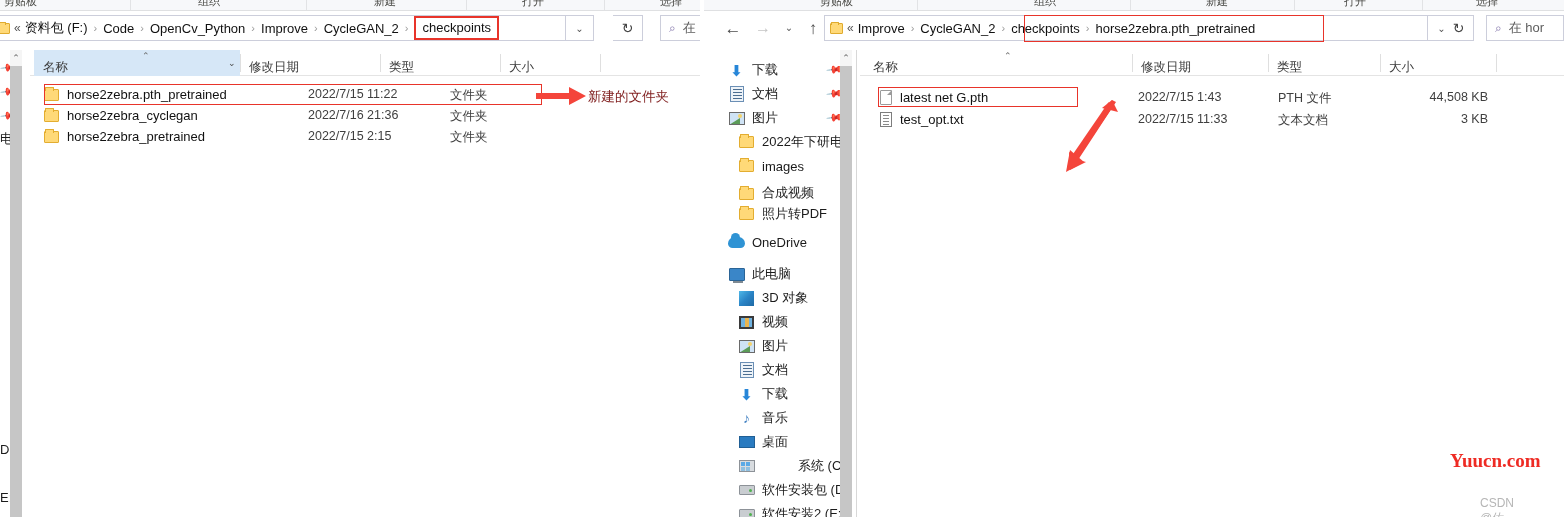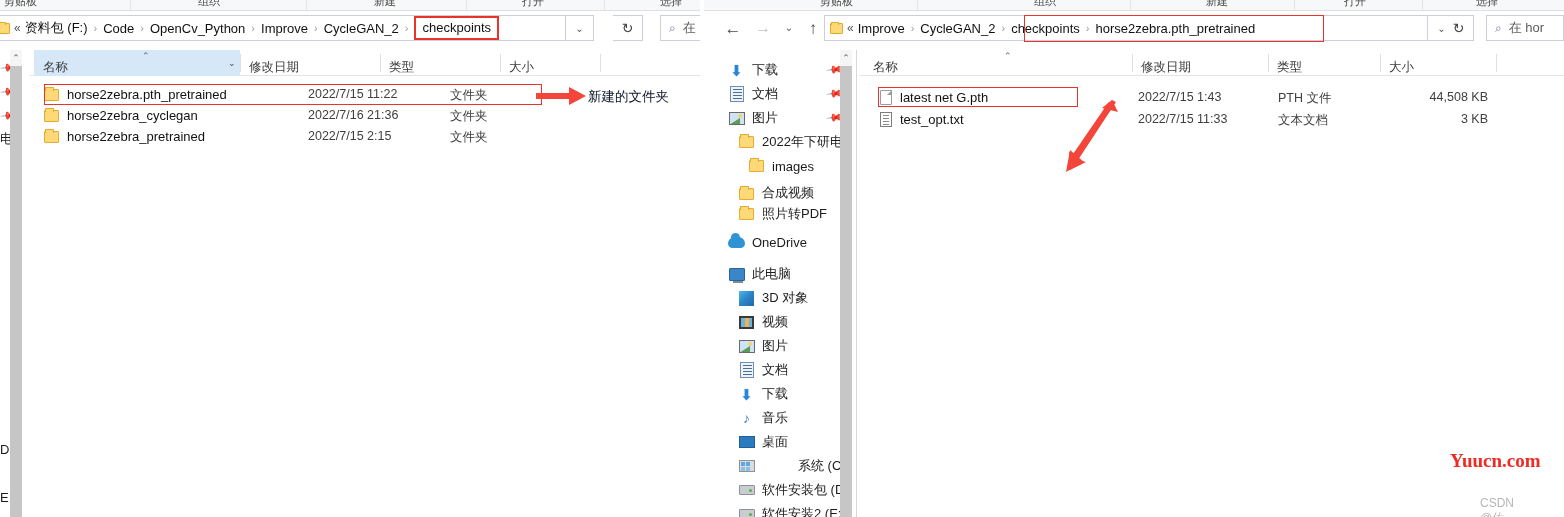--- a/index.html
+++ b/index.html
@@ -195,21 +195,21 @@
     position: absolute; width: 12px; height: 16px; background: #f5f5f5;
     display: flex; align-items: center; justify-content: center;
     font-size: 9px; color: #606060;
   }
 
   .winsep { position: absolute; background: #ffffff; }
   .edgeline { position: absolute; background: #d8d8d8; }
 
   
   .anno-text {
-    position: absolute; color: #0f172a; font-size: 13.5px;
+    position: absolute; color: #7f1d1d; font-size: 13.5px;
     white-space: nowrap; font-family: "DejaVu Sans", sans-serif;
   }
   .hlbox {
     position: absolute; border: 1px solid #e8342a; background: transparent;
   }
   .hlbox.thick { border-width: 1.5px; }
   .wm-yuucn {
     position: absolute; color: #ee2b24; font-size: 19px;
     font-family: "Liberation Serif", serif; font-weight: bold;
   }
@@ -396,21 +396,21 @@
         </span>
       <span class="nlabel">图片</span>
       <span class="pin" style="left:100px; top:6px;">📌</span>
     </div>
     <div class="nitem" style="left:34px; top:80px;">
       <span class="nicon">
           <span class="ico-fold"></span>
         </span>
       <span class="nlabel">2022年下研电</span>
     </div>
-    <div class="nitem" style="left:44px; top:104px;">
+    <div class="nitem" style="left:34px; top:104px;">
       <span class="nicon">
           <span class="ico-fold"></span>
         </span>
       <span class="nlabel">images</span>
     </div>
     <div class="nitem" style="left:34px; top:128px;align-items:flex-end;">
       <span class="nicon">
           <span class="ico-fold"></span>
         </span>
       <span class="nlabel">合成视频</span>

